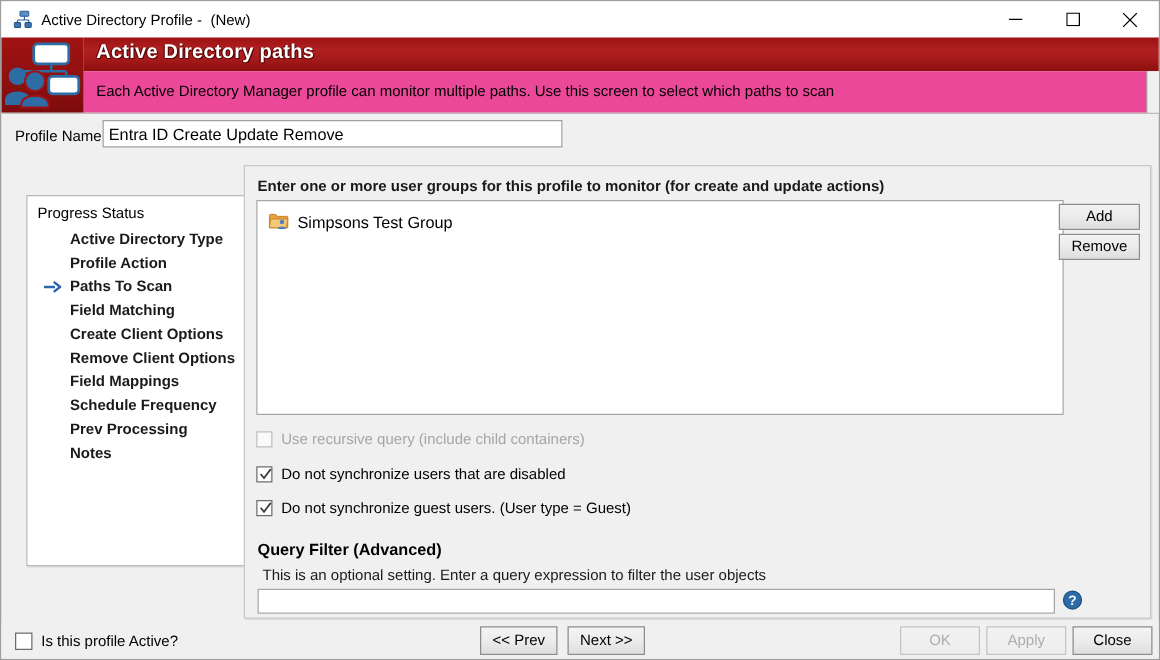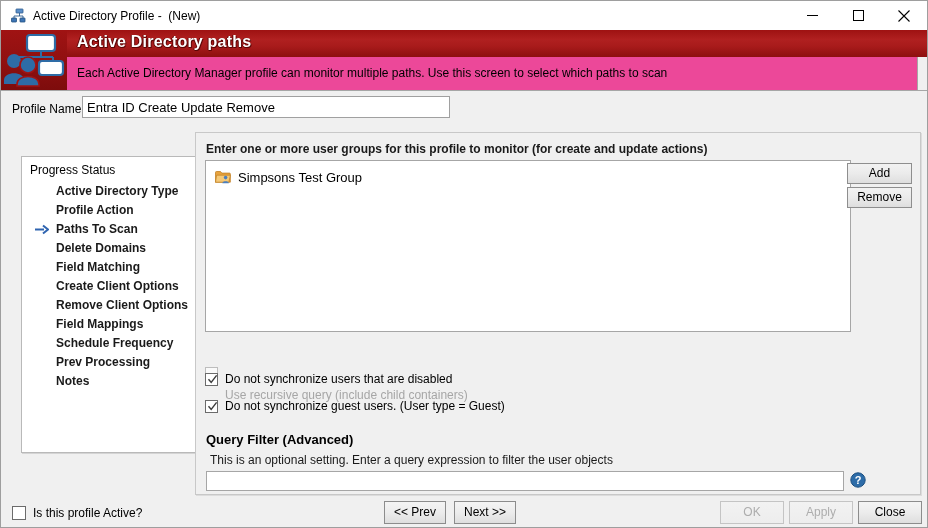--- a/index.html
+++ b/index.html
@@ -278,21 +278,21 @@
   }
   .cb-box .tick {
     position: absolute;
     left: 1px; top: 0px;
     width: 11px; height: 11px;
   }
   .cb-text {
     font-size: 12px;
     color: #000;
   }
-  .cb-text.disabled { color: #a6a6a6; margin-top: 44px; }
+  .cb-text.disabled { color: #a6a6a6; }
   #cb-recursive { top: 211px; }
   #cb-disabled-users { top: 239px; }
   #cb-guest-users { top: 266px; }
 
   
   #qf-title {
     position: absolute;
     left: 10px; top: 299px;
     font-size: 13px;
     font-weight: bold;
@@ -425,21 +425,20 @@
   </div>
 
   <div id="progress-panel">
     <div id="progress-title">Progress Status</div>
     <div id="progress-list">
         <div class="progress-item"><span>Active Directory Type</span></div>
         <div class="progress-item"><span>Profile Action</span></div>
         <div class="progress-item"><svg class="arrow" viewBox="0 0 14 11">
             <path d="M0 5.5 H9 M8 1.5 L13 5.5 L8 9.5" fill="none" stroke="#2f64b0" stroke-width="2" stroke-linejoin="miter"></path>
           </svg><span>Paths To Scan</span></div>
-        <div class="progress-item"><span>Delete Domains</span></div>
         <div class="progress-item"><span>Field Matching</span></div>
         <div class="progress-item"><span>Create Client Options</span></div>
         <div class="progress-item"><span>Remove Client Options</span></div>
         <div class="progress-item"><span>Field Mappings</span></div>
         <div class="progress-item"><span>Schedule Frequency</span></div>
         <div class="progress-item"><span>Prev Processing</span></div>
         <div class="progress-item"><span>Notes</span></div>
       </div>
   </div>
 

